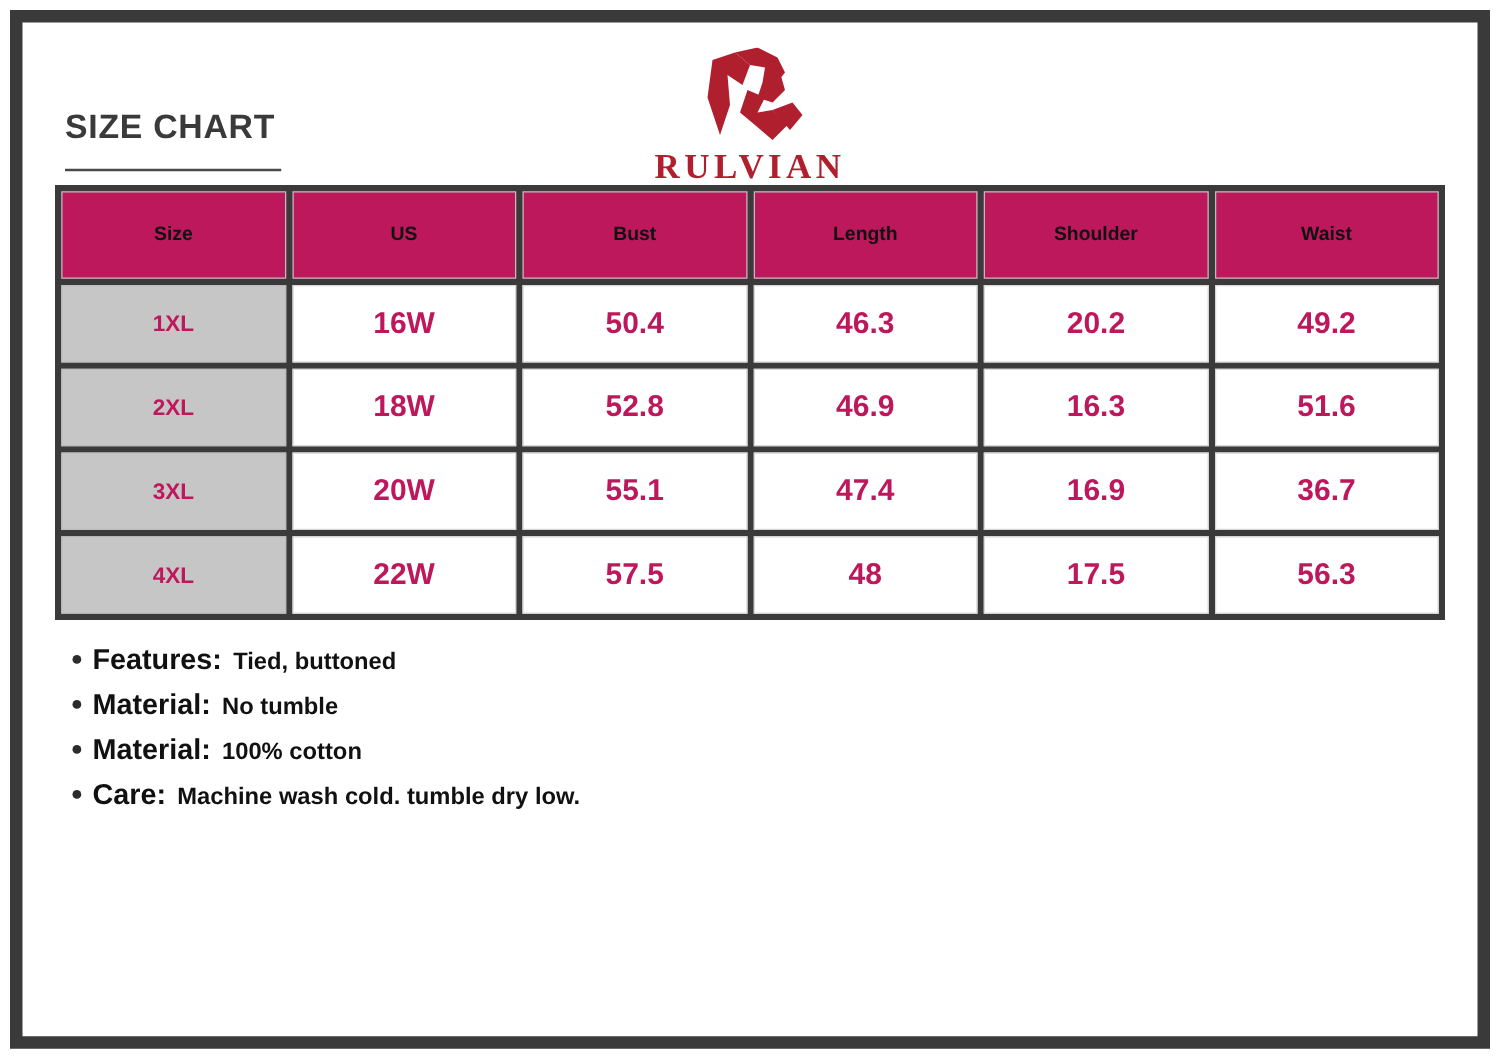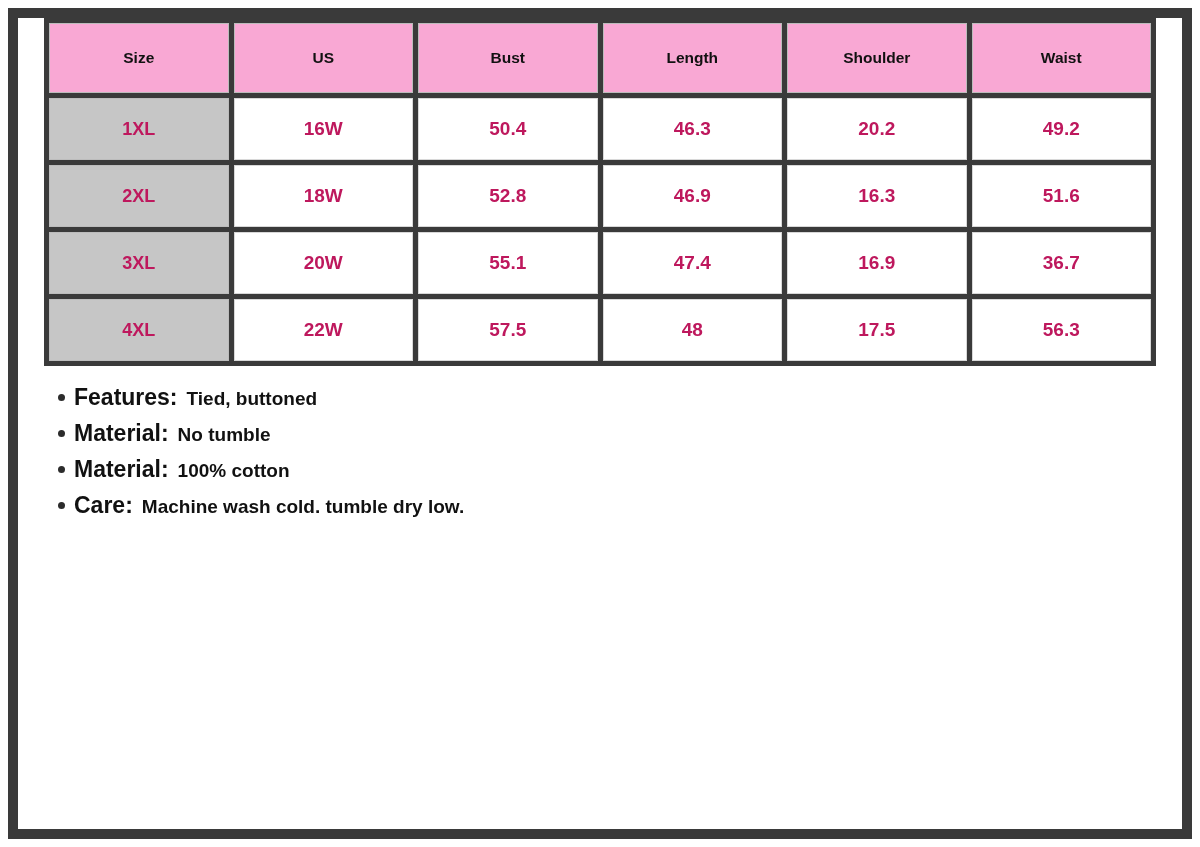--- a/index.html
+++ b/index.html
@@ -110,33 +110,33 @@
     vertical-align: middle;
     height: 62px;
     font-size: 17px;
     font-weight: bold;
     color: #be185d;
     border: 1px solid #d8d8d8;
     box-sizing: border-box;
     font-family: "Liberation Sans", sans-serif;
   }
   table.size-table th {
-    background: #f9a8d4;
+    background: #be185d;
     height: 70px;
     font-size: 15.5px;
     color: #111111;
     border: 1px solid #bcbcbc;
   }
   table.size-table td.size-cell {
     background: #c6c6c6;
     font-size: 18px;
     border: 1px solid #bcbcbc;
   }
   table.size-table td.num-cell {
-    font-size: 19px;
+    font-size: 24px;
     margin-left: 14px;
   }
 
   
   .specs {
     margin: 18px 0 12px 40px;
     padding: 0;
     list-style: none;
   }
   .specs li {
@@ -168,20 +168,39 @@
     margin-left: 9px;
   }
 </style>
 </head>
 <body>
 
 <div class="page">
   <div class="frame">
     <div class="inner">
 
+      <div class="header">
+        <div class="title-block">
+          <div class="page-title">SIZE CHART</div>
+          <div class="title-rule"></div>
+        </div>
+
+        <div class="logo-block">
+          <svg class="logo-mark" viewBox="0 0 92 78">
+            <g fill="#b01f2e">
+              <polygon points="16,10 34,4 46,14 40,30 28,22 30,46 22,70 12,40"></polygon>
+              <polygon points="34,4 52,0 68,8 74,20 66,30 58,16 46,14"></polygon>
+              <polygon points="58,16 70,20 74,34 64,44 52,40 56,28"></polygon>
+              <polygon points="44,34 58,40 52,52 64,50 76,62 64,74 50,62 38,52"></polygon>
+              <polygon points="64,50 80,44 88,54 78,66"></polygon>
+            </g>
+          </svg>
+          <div class="logo-word">RULVIAN</div>
+        </div>
+      </div>
 
       <div class="table-wrap">
         <table class="size-table">
           <thead>
             <tr>
               <th>Size</th>
               <th>US</th>
               <th>Bust</th>
               <th>Length</th>
               <th>Shoulder</th>

